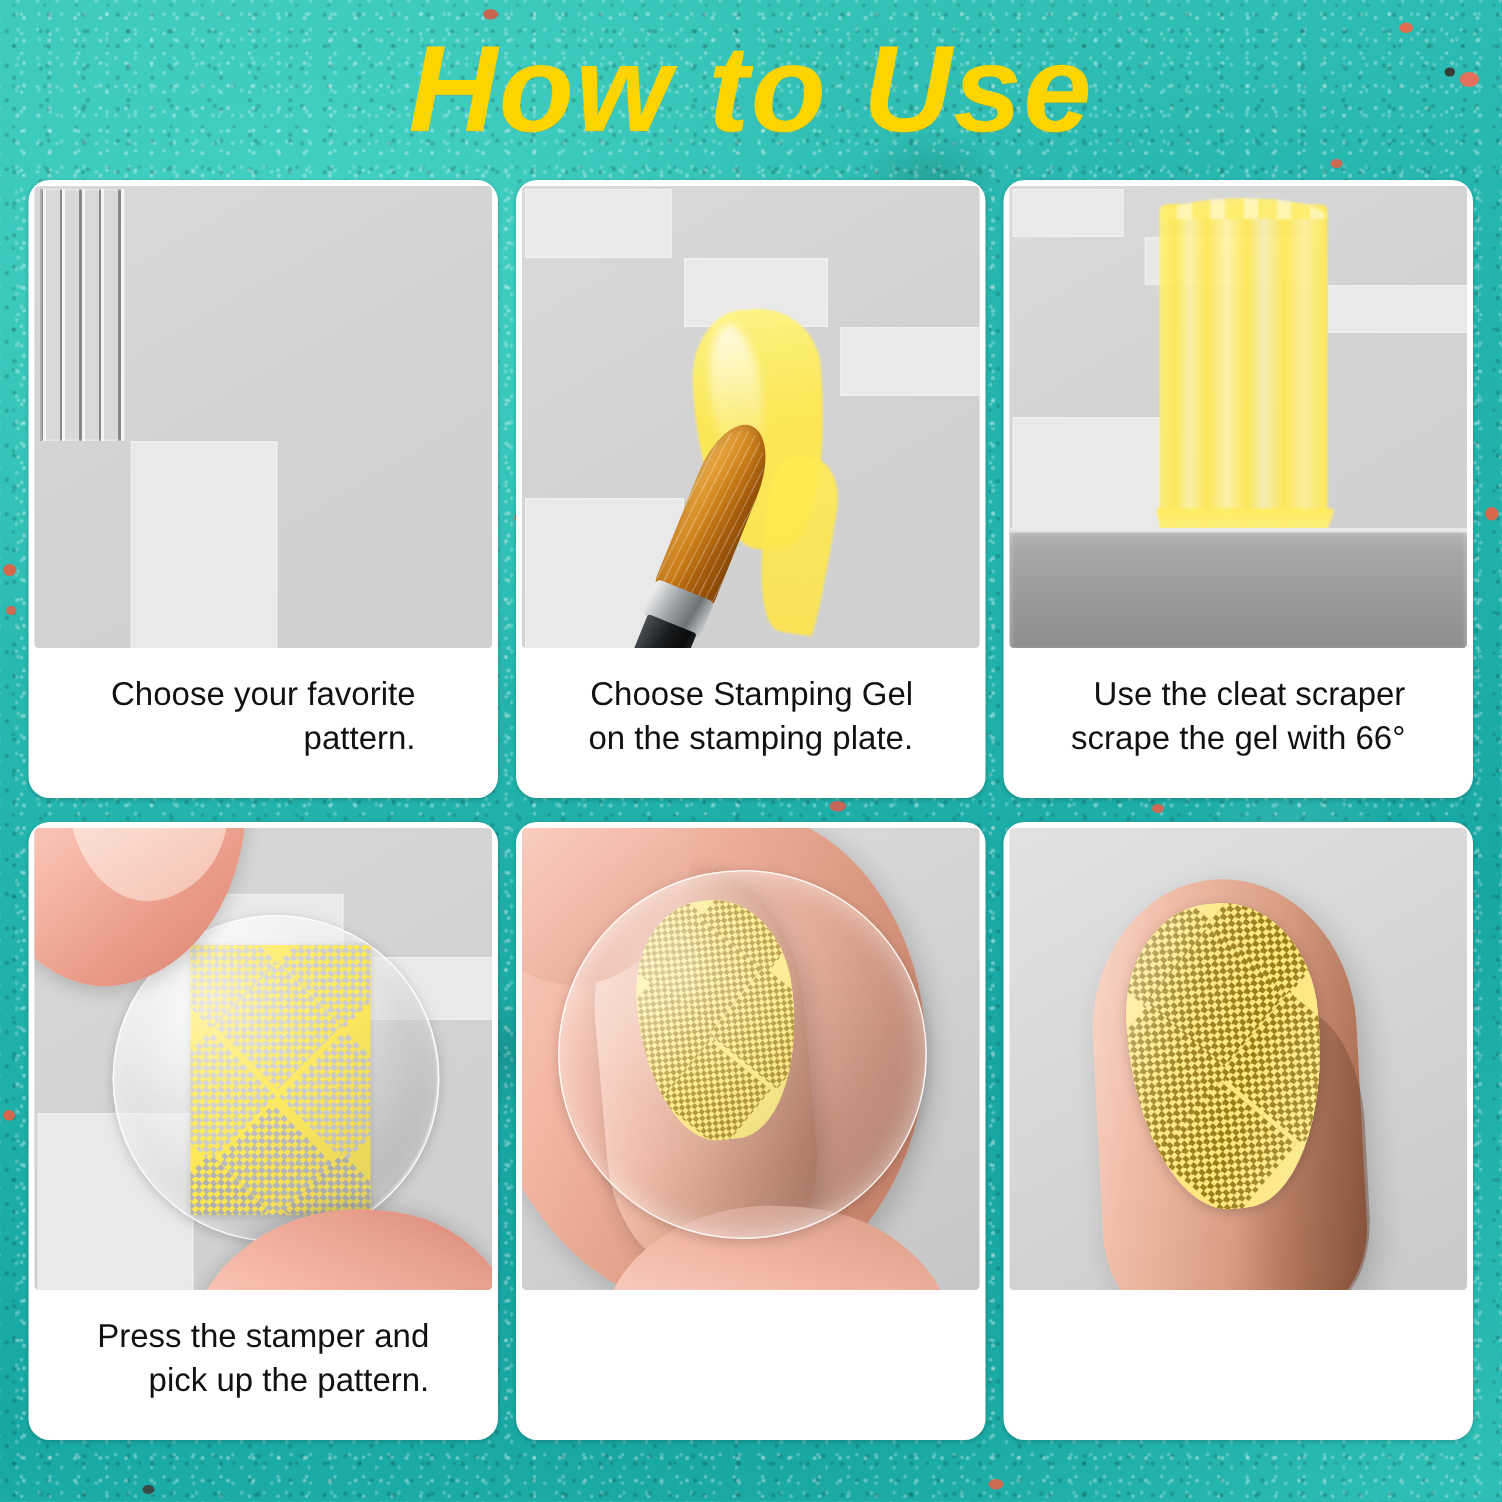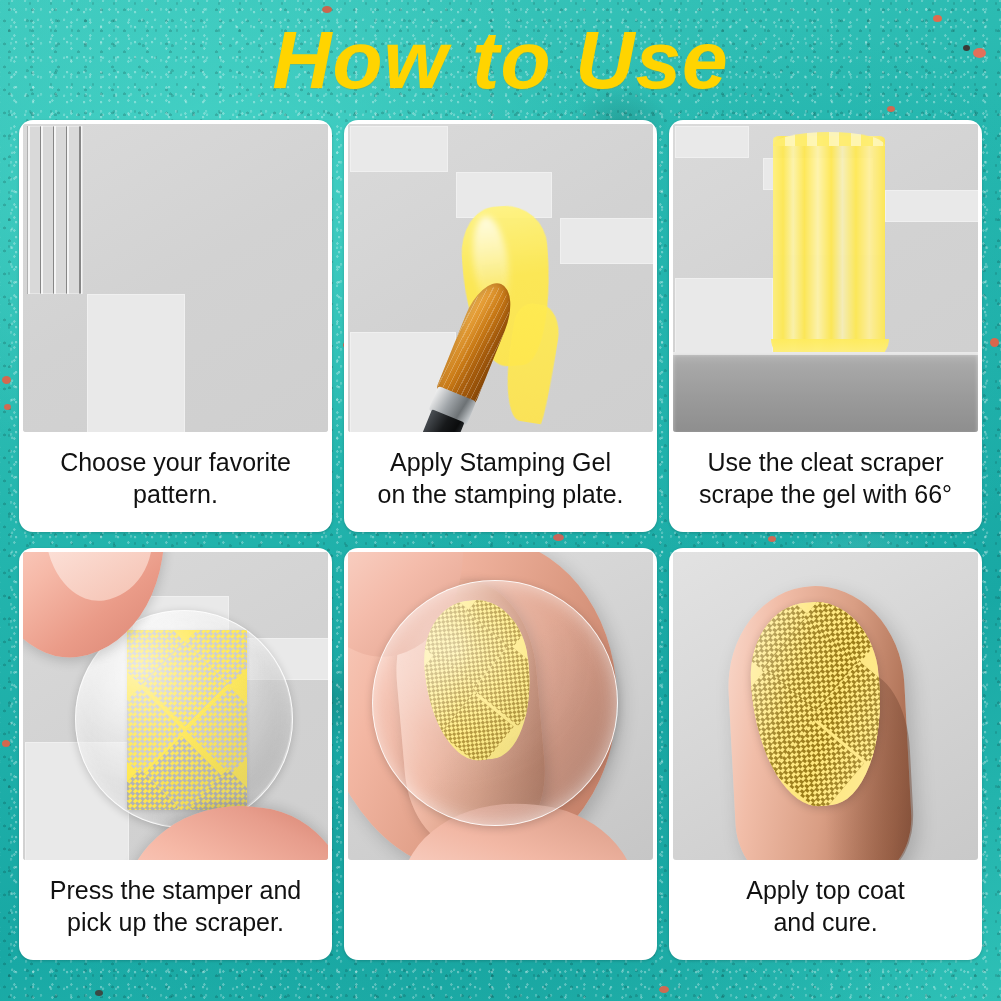--- a/index.html
+++ b/index.html
@@ -50,21 +50,21 @@
   
   #grid{position:absolute;left:19px;top:120px;width:963px;z-index:2;
     display:grid;grid-template-columns:repeat(3,313px);
     grid-template-rows:412px 412px;column-gap:12px;row-gap:16px;}
   .card{background:#ffffff;border-radius:14px;padding:4px 4px 0 4px;
     box-sizing:border-box;display:flex;flex-direction:column;
     box-shadow:0 1px 3px rgba(0,0,0,.18);overflow:hidden;}
   .photo{position:relative;width:100%;height:308px;overflow:hidden;
     background:#d6d6d6;border-radius:3px;}
   .caption{flex:1;display:flex;align-items:center;justify-content:center;
-    text-align:center;font-size:25px;color:#111;line-height:1.3;
+    text-align:right;font-size:22px;color:#111;line-height:1.3;
     padding:2px 8px 10px 8px;white-space:pre-line;}
   .caption.single{padding-bottom:14px;}
   
   .plate{position:absolute;inset:0;background:linear-gradient(150deg,#dadada 0%,#d2d2d2 50%,#cfcfcf 100%);}
   .cell{position:relative;overflow:hidden;background:#d9d9d9;
     box-shadow:inset 0 0 0 1px rgba(255,255,255,.35);}
   .cell.lit{background:#e9e9e9;}
   
   .p-vlines{background-image:repeating-linear-gradient(90deg,
       rgba(120,120,120,.85) 0 1.5px, rgba(255,255,255,.75) 1.5px 3.5px, rgba(0,0,0,0) 3.5px 13px);}
@@ -163,21 +163,21 @@
 
         <div style="position:absolute;left:15px;top:118px;width:41px;height:26px;
           background:linear-gradient(100deg,#f2f2f2,#9fa4a8 40%,#6d7275 72%,#cfd3d6);
           border-radius:3px;"></div>
 
         <div style="position:absolute;left:18px;top:142px;width:35px;height:44px;
           background:linear-gradient(100deg,#4c5156,#17191b 45%,#0b0c0d 72%,#3a3f44);
           border-radius:2px 2px 4px 4px;"></div>
       </div>
     </div>
-    <div class="caption">Apply  Stamping Gel
+    <div class="caption">Choose  Stamping Gel
 on the stamping plate.</div>
   </div>
 
   <div class="card">
     <div class="photo">
       <div class="plate"></div>
 
       <div class="cell p-hatch lit" style="left:2px;top:2px;width:74px;height:32px;"></div>
       <div class="cell p-check lit" style="left:90px;top:2px;width:110px;height:32px;"></div>
       <div class="cell p-grid lit" style="left:212px;top:2px;width:98px;height:32px;"></div>
@@ -238,21 +238,21 @@
       <div style="position:absolute;left:28px;top:-18px;width:106px;height:66px;
         background:linear-gradient(160deg,#fde7e0,#f7cabb);border-radius:0 0 56% 46%/0 0 100% 100%;
         transform:rotate(-9deg);opacity:.85;"></div>
 
       <div style="position:absolute;left:104px;top:254px;width:230px;height:120px;
         background:linear-gradient(20deg,#fcd6cb 0%,#f6b9a7 42%,#e79d8c 76%,#d5826f 100%);
         border-radius:52% 44% 0 0/92% 92% 0 0;transform:rotate(6deg);
         box-shadow:0 -3px 12px rgba(0,0,0,.14);"></div>
     </div>
     <div class="caption">Press the stamper and
-pick up the scraper.</div>
+pick up the pattern.</div>
   </div>
 
   <div class="card">
     <div class="photo" style="background:linear-gradient(150deg,#dedede,#d0d0d0 60%,#c6c6c6);">
 
       <div style="position:absolute;left:-30px;top:-10px;width:300px;height:330px;
         background:linear-gradient(120deg,#fbd9cd 0%,#f3b7a3 30%,#dc9a82 60%,#b8745c 100%);
         border-radius:46% 40% 52% 48%/40% 46% 54% 60%;transform:rotate(-6deg);
         box-shadow:4px 6px 18px rgba(0,0,0,.18);"></div>
 
@@ -309,17 +309,15 @@
         <div style="position:absolute;left:-20px;top:-20px;width:72px;height:72px;transform:rotate(45deg);background-image:repeating-conic-gradient(#9c7d18 0% 25%, #ffe87c 0% 50%);background-size:7px 7px;"></div>
         <div style="position:absolute;left:72px;top:-20px;width:72px;height:72px;transform:rotate(45deg);background-image:repeating-conic-gradient(#9c7d18 0% 25%, #ffe87c 0% 50%);background-size:7px 7px;"></div>
         <div style="position:absolute;left:26px;top:30px;width:68px;height:68px;transform:rotate(45deg);background-image:repeating-conic-gradient(#9c7d18 0% 25%, #ffe87c 0% 50%);background-size:7px 7px;"></div>
         <div style="position:absolute;left:-20px;top:78px;width:72px;height:72px;transform:rotate(45deg);background-image:repeating-conic-gradient(#9c7d18 0% 25%, #ffe87c 0% 50%);background-size:7px 7px;"></div>
         <div style="position:absolute;left:74px;top:78px;width:72px;height:72px;transform:rotate(45deg);background-image:repeating-conic-gradient(#9c7d18 0% 25%, #ffe87c 0% 50%);background-size:7px 7px;"></div>
         <div style="position:absolute;left:26px;top:132px;width:66px;height:66px;transform:rotate(45deg);background-image:repeating-conic-gradient(#9c7d18 0% 25%, #ffe87c 0% 50%);background-size:7px 7px;"></div>
         <div style="position:absolute;inset:0;
           background:linear-gradient(112deg, rgba(255,255,255,.5) 0%, rgba(255,255,255,.08) 36%, rgba(255,255,255,0) 58%, rgba(255,255,255,.22) 96%);"></div>
       </div>
     </div>
-    <div class="caption">Apply top coat
-and cure.</div>
   </div>
 
 </div>
 
 </body></html>

